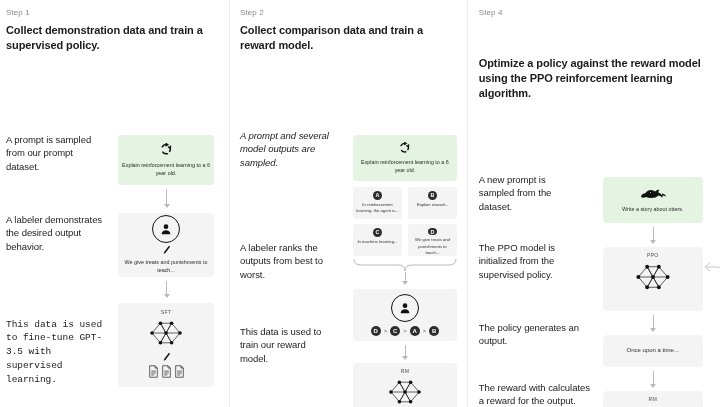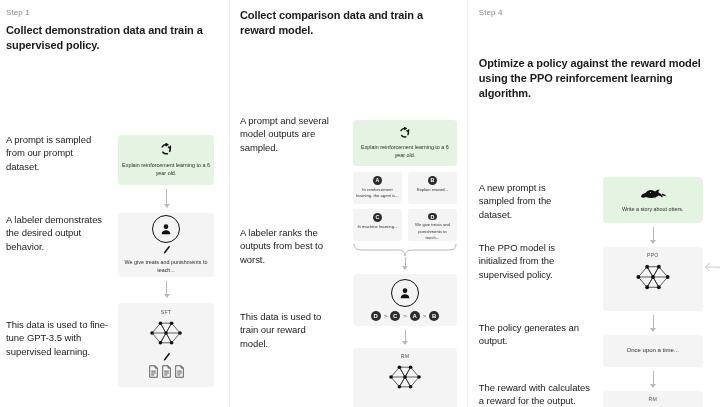--- a/index.html
+++ b/index.html
@@ -54,21 +54,21 @@
 
 <div class="page">
 
   <div class="col col1">
     <div class="step-label">Step 1</div>
     <div class="step-title">Collect demonstration data and train a supervised policy.</div>
 
     <div class="body">
       <div class="txt" style="left:6px;top:70px;width:100px;">A prompt is sampled from our prompt dataset.</div>
       <div class="txt" style="left:6px;top:150px;width:105px;">A labeler demonstrates the desired output behavior.</div>
-      <div class="txt" style="left:6px;top:255px;width:105px;">This data is used to fine-tune GPT-3.5 with supervised learning.</div>
+      <div class="txt" style="left:6px;top:255px;width:105px;font-family:Liberation Mono, monospace;">This data is used to fine-tune GPT-3.5 with supervised learning.</div>
 
       <div class="box green" style="left:118px;top:72px;width:96px;height:50px;">
         <span>
           <svg width="14" height="14" viewBox="0 0 24 24" fill="none" stroke="#111" stroke-width="2.6" stroke-linecap="round">
             <path d="M5.5 8.5 A8 8 0 0 1 12 4.4"></path>
               <path d="M19 9.5 A8 8 0 0 1 18.3 16"></path>
             <path d="M14.5 20 A8 8 0 0 1 6.6 17.4"></path>
             <path d="M12.2 3 l2.6 1.6 -2.6 1.8"></path>
               <path d="M19.6 7.4 l-.6 3 -2.7-1.6"></path>
           </svg>
@@ -134,24 +134,25 @@
             <path d="M2 1h7l3 3v12H2z"></path>
               <path d="M9 1v3h3"></path>
               <path d="M4 8h6M4 10.5h6M4 13h4"></path>
           </svg>
         </div>
       </div>
     </div>
   </div>
 
   <div class="col col2">
+    <div class="step-label" style="margin-left:10px;">Step 2</div>
     <div class="step-title" style="margin-left:10px;">Collect comparison data and train a reward model.</div>
 
     <div class="body">
-      <div class="txt" style="left:10px;top:66px;width:95px;">A prompt and several model outputs are sampled.</div>
+      <div class="txt" style="left:10px;top:66px;width:95px;font-style:italic;">A prompt and several model outputs are sampled.</div>
       <div class="txt" style="left:10px;top:262px;width:95px;">This data is used to train our reward model.</div>
       <div class="txt" style="left:10px;top:178px;width:100px;">A labeler ranks the outputs from best to worst.</div>
 
       <div class="box green" style="left:123px;top:72px;width:104px;height:46px;">
         <span>
           <svg width="13" height="13" viewBox="0 0 24 24" fill="none" stroke="#111" stroke-width="2.6" stroke-linecap="round">
             <path d="M5.5 8.5 A8 8 0 0 1 12 4.4"></path>
               <path d="M19 9.5 A8 8 0 0 1 18.3 16"></path>
             <path d="M14.5 20 A8 8 0 0 1 6.6 17.4"></path>
             <path d="M12.2 3 l2.6 1.6 -2.6 1.8"></path>
@@ -227,21 +228,21 @@
 
       </div>
     </div>
   </div>
 
   <div class="col col3">
     <div class="step-label" style="margin-left:11px;">Step 4</div>
     <div class="step-title" style="margin-left:11px;margin-top:39px;">Optimize a policy against the reward model using the PPO reinforcement learning algorithm.</div>
 
     <div class="body">
-      <div class="txt" style="left:11px;top:62px;width:98px;margin-top:8px;">A new prompt is sampled from the dataset.</div>
+      <div class="txt" style="left:11px;top:62px;width:98px;">A new prompt is sampled from the dataset.</div>
       <div class="txt" style="left:11px;top:130px;width:110px;">The PPO model is initialized from the supervised policy.</div>
       <div class="txt" style="left:11px;top:210px;width:115px;">The policy generates an output.</div>
       <div class="txt" style="left:11px;top:270px;width:112px;">The reward with calculates a reward for the output.</div>
 
       <div class="box green" style="left:135px;top:66px;width:100px;height:46px;">
         <span>
           <svg width="30" height="14" viewBox="0 0 60 28" fill="#111">
             <path d="M6 20 q2-5 9-6 q4-6 11-6 q5 0 8 3 q4-4 9-4 q-3 3-2 6 q6 2 8 7 q1 3-1 3 q-3-4-7-4 q-5 5-14 5 q-7 0-11-2 q-4 2-8 1 q-2-1-2-3z"></path>
             <path d="M48 15 q6 1 9 6 q-5-2-9-2z"></path>
             <circle cx="25" cy="13" r="1" fill="#fff"></circle>

